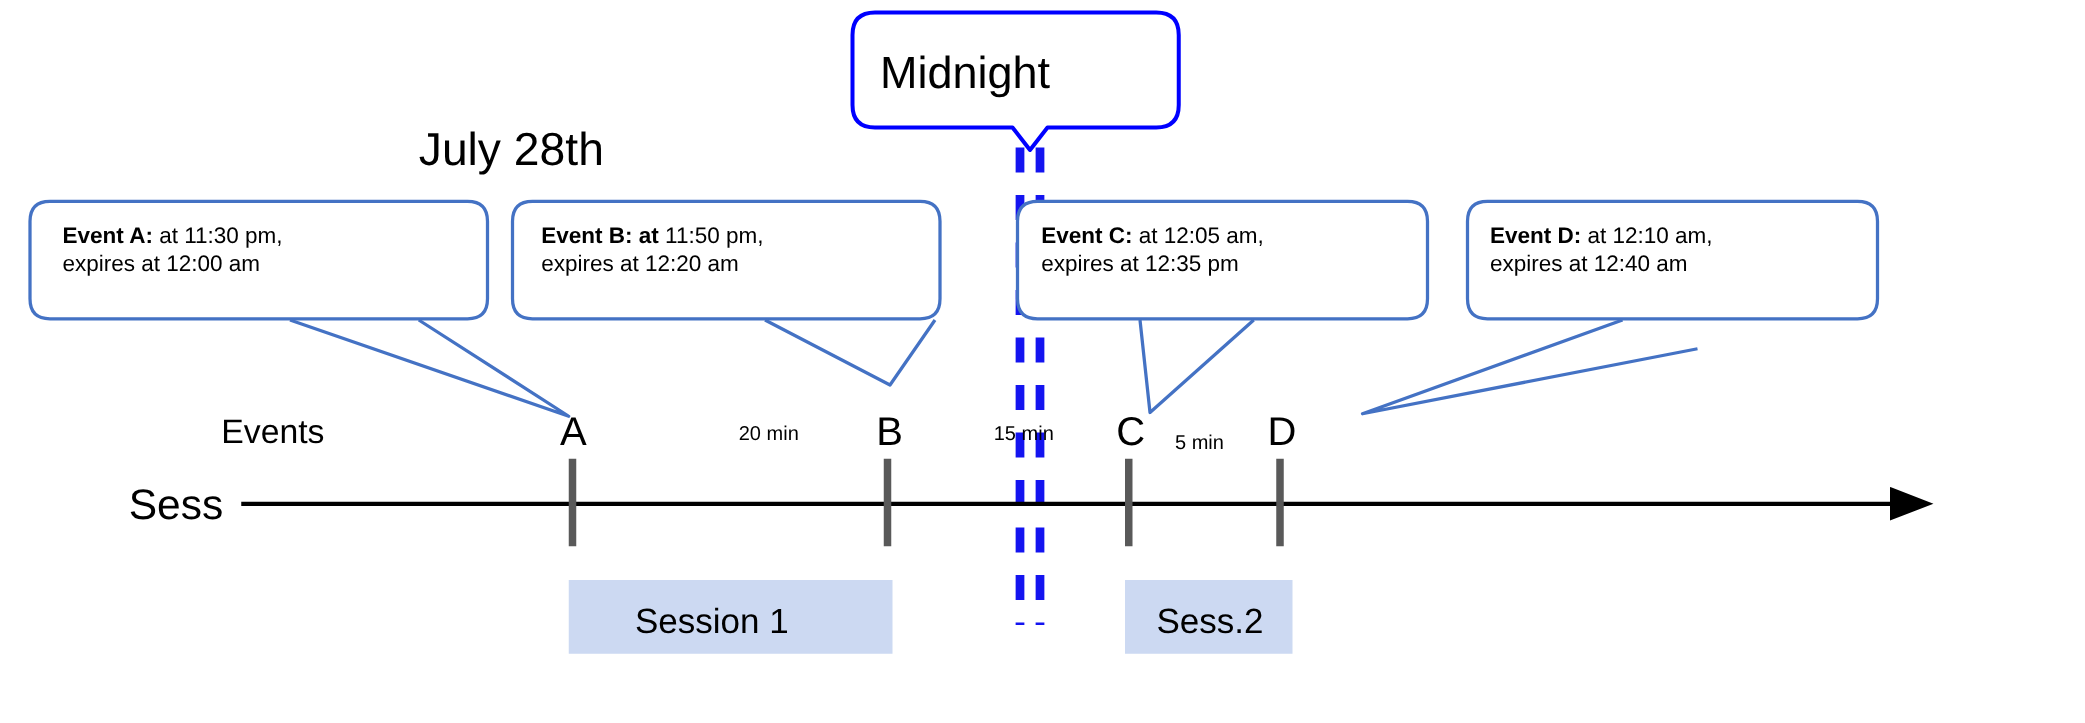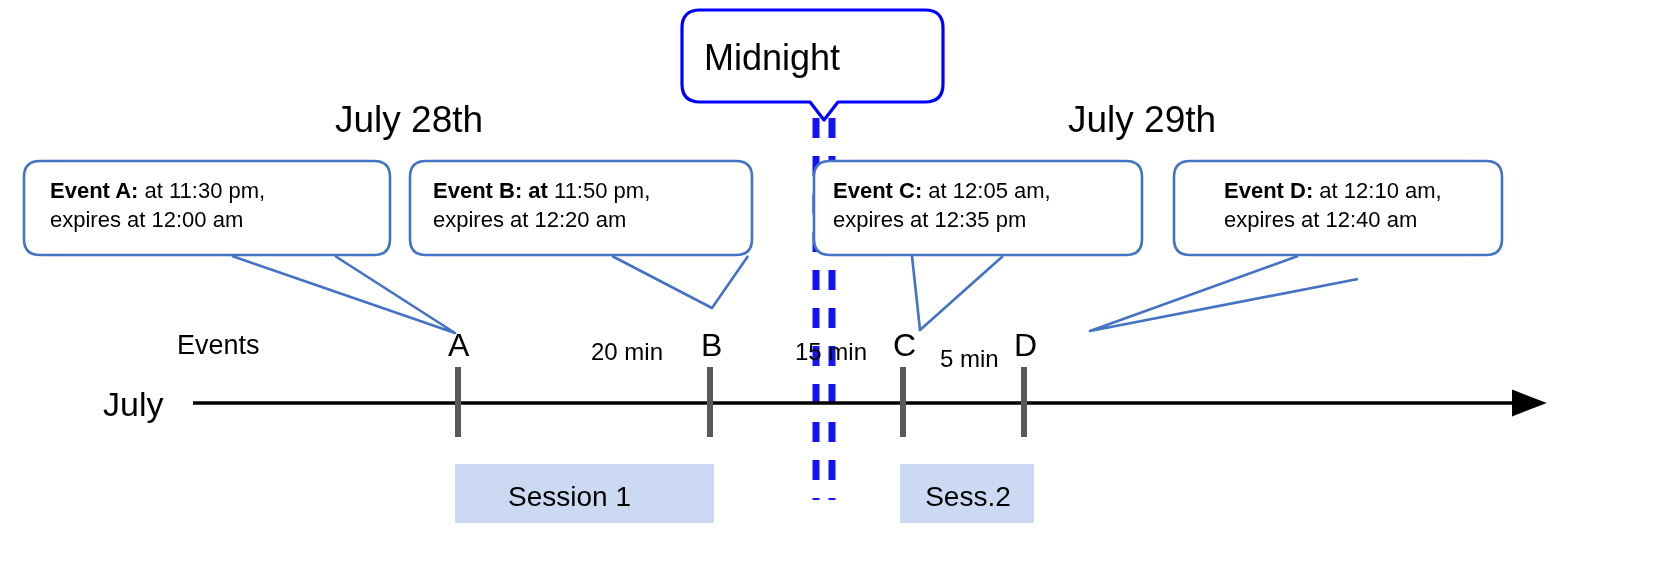--- a/index.html
+++ b/index.html
@@ -46,21 +46,21 @@
   }
 
   .midnight-text {
     font-size: 36px;
     line-height: 1;
     color: #000;
     white-space: nowrap;
   }
 
   .callout-text {
-    font-size: 22px;
+    font-size: 18px;
     line-height: 1.30;
     color: #000;
     white-space: nowrap;
   }
   .callout-text b { font-weight: bold; }
 
   .axis-title {
     font-size: 34px;
     line-height: 1;
     color: #000;
@@ -72,21 +72,21 @@
     color: #000;
     white-space: nowrap;
   }
   .tick-label {
     font-size: 32px;
     line-height: 1;
     color: #000;
     white-space: nowrap;
   }
   .gap-label {
-    font-size: 24px;
+    font-size: 16px;
     line-height: 1;
     color: #000;
     white-space: nowrap;
   }
   .session-label {
     font-size: 28px;
     line-height: 1;
     color: #000;
     white-space: nowrap;
     text-align: center;
@@ -146,46 +146,45 @@
       <line x1="458" y1="367" x2="458" y2="437" stroke="#595959" stroke-width="6"></line>
       <line x1="710" y1="367" x2="710" y2="437" stroke="#595959" stroke-width="6"></line>
       <line x1="903" y1="367" x2="903" y2="437" stroke="#595959" stroke-width="6"></line>
       <line x1="1024" y1="367" x2="1024" y2="437" stroke="#595959" stroke-width="6"></line>
     </g>
   </svg>
 
   <div class="layer">
 
     <div class="abs date-label" style="left:303px; top:101px;">July 28th</div>
-    <div class="abs date-label" style="left:1036px; top:101px;">July 29th</div>
 
     <div class="abs midnight-text" style="left:704px; top:40px;">Midnight</div>
 
     <div class="abs callout-text" style="left:50px; top:177px;">
       <div><b>Event A:</b><span> at 11:30 pm,</span></div>
       <div>expires at 12:00 am</div>
     </div>
 
     <div class="abs callout-text" style="left:433px; top:177px;">
       <div><b>Event B: at</b><span> 11:50 pm,</span></div>
       <div>expires at 12:20 am</div>
     </div>
 
     <div class="abs callout-text" style="left:833px; top:177px;">
       <div><b>Event C:</b><span> at 12:05 am,</span></div>
       <div>expires at 12:35 pm</div>
     </div>
 
-    <div class="abs callout-text" style="left:1192px; top:177px;margin-left:32px;">
+    <div class="abs callout-text" style="left:1192px; top:177px;">
       <div><b>Event D:</b><span>  at 12:10 am,</span></div>
       <div>expires at 12:40 am</div>
     </div>
 
     <div class="abs events-title" style="left:177px; top:332px;">Events</div>
-    <div class="abs axis-title" style="left:103px; top:387px;">July</div>
+    <div class="abs axis-title" style="left:103px; top:387px;">Sess</div>
 
     <div class="abs tick-label" style="left:448px; top:329px;">A</div>
     <div class="abs tick-label" style="left:701px; top:329px;">B</div>
     <div class="abs tick-label" style="left:893px; top:329px;">C</div>
     <div class="abs tick-label" style="left:1014px; top:329px;">D</div>
 
     <div class="abs gap-label" style="left:591px; top:340px;">20 min</div>
     <div class="abs gap-label" style="left:795px; top:340px;">15 min</div>
     <div class="abs gap-label" style="left:940px; top:347px;">5 min</div>
 

